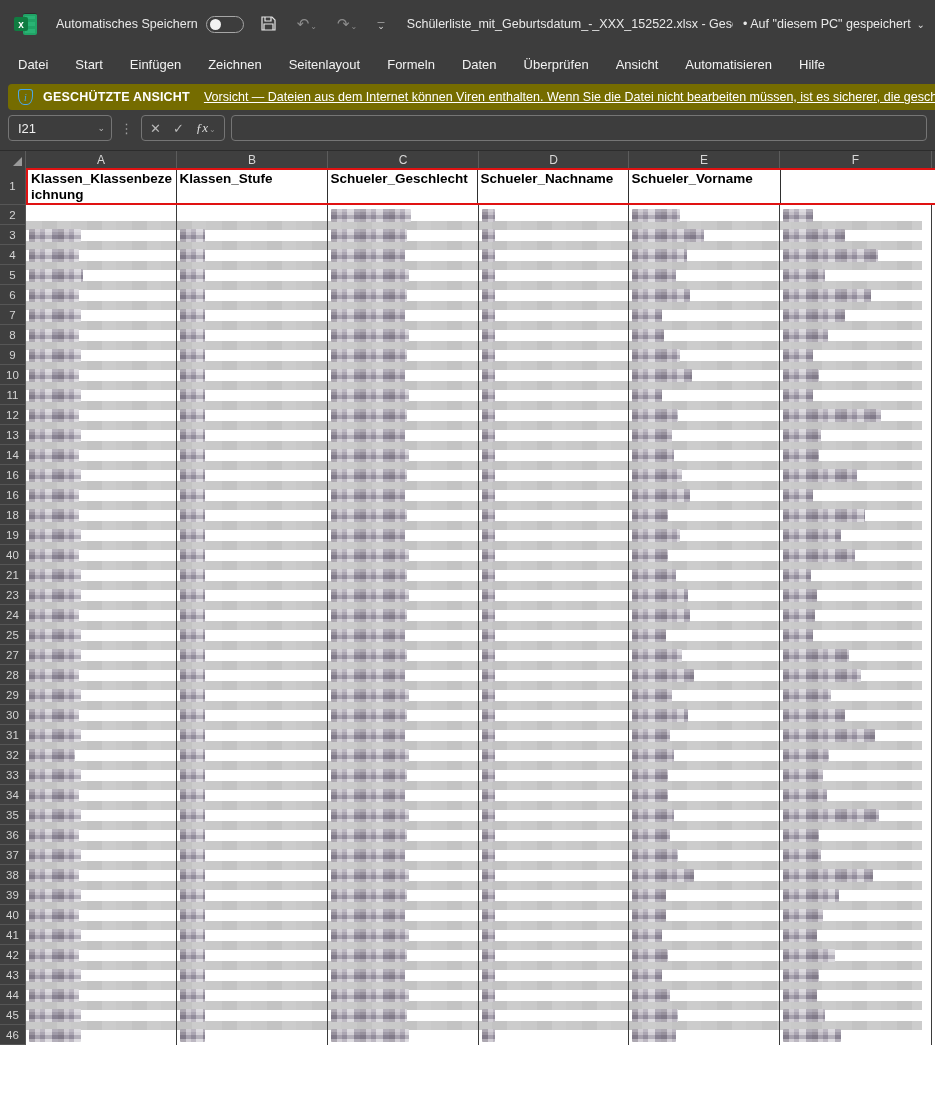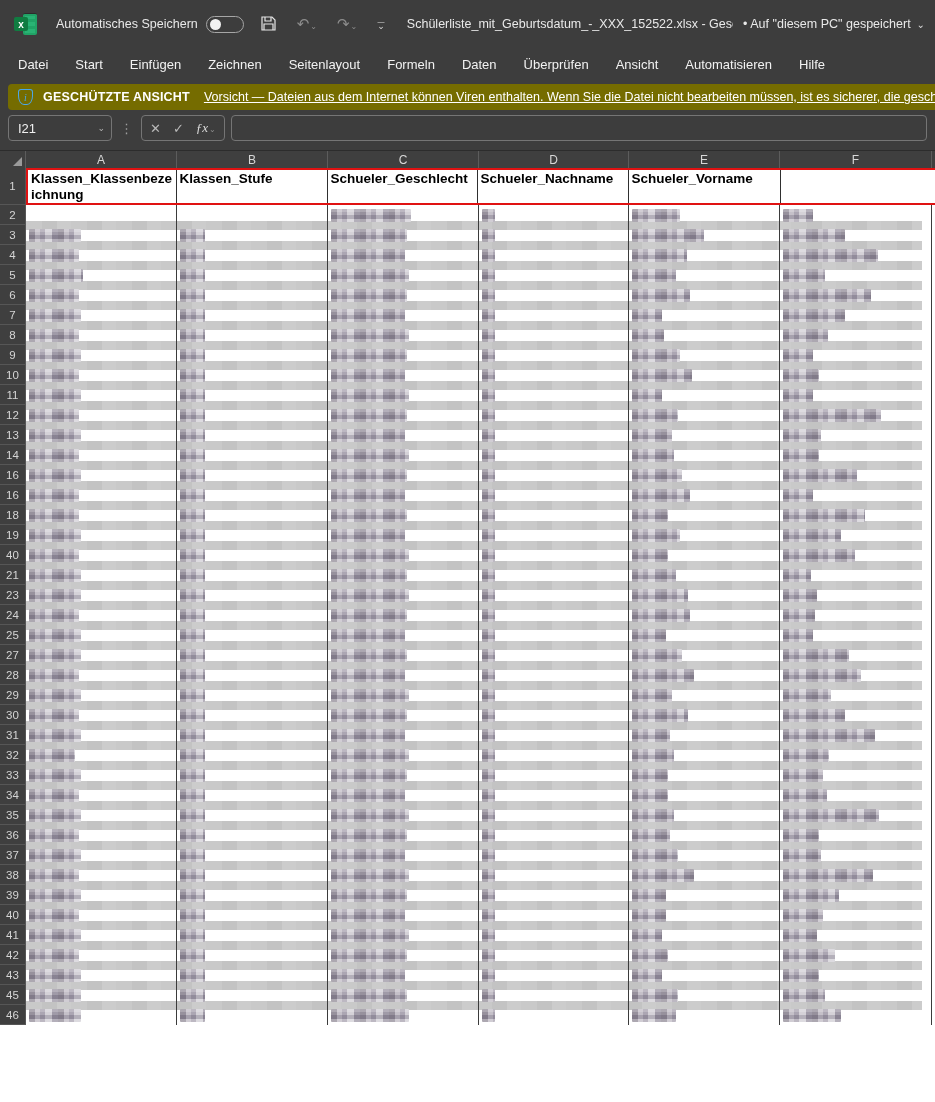--- a/index.html
+++ b/index.html
@@ -1160,20 +1160,45 @@
             <div class="cell" style="width: 151px;">
               <div class="blob" style="width: 30px;"></div>
             </div>
             <div class="cell" style="width: 152px;">
               <div class="blob" style="width: 36px;"></div>
             </div>
             <div class="sliver"></div>
           </div>
         </div>
         <div class="row">
+          <div class="rownum">44</div>
+          <div class="cells">
+            <div class="band"></div>
+            <div class="cell" style="width: 151px;">
+              <div class="blob" style="width: 50px;"></div>
+            </div>
+            <div class="cell" style="width: 151px;">
+              <div class="blob" style="width: 25px;"></div>
+            </div>
+            <div class="cell" style="width: 151px;">
+              <div class="blob" style="width: 78px;"></div>
+            </div>
+            <div class="cell" style="width: 150px;">
+              <div class="blob" style="width: 13px;"></div>
+            </div>
+            <div class="cell" style="width: 151px;">
+              <div class="blob" style="width: 38px;"></div>
+            </div>
+            <div class="cell" style="width: 152px;">
+              <div class="blob" style="width: 34px;"></div>
+            </div>
+            <div class="sliver"></div>
+          </div>
+        </div>
+        <div class="row">
           <div class="rownum">45</div>
           <div class="cells">
             <div class="band"></div>
             <div class="cell" style="width: 151px;">
               <div class="blob" style="width: 52px;"></div>
             </div>
             <div class="cell" style="width: 151px;">
               <div class="blob" style="width: 25px;"></div>
             </div>
             <div class="cell" style="width: 151px;">

